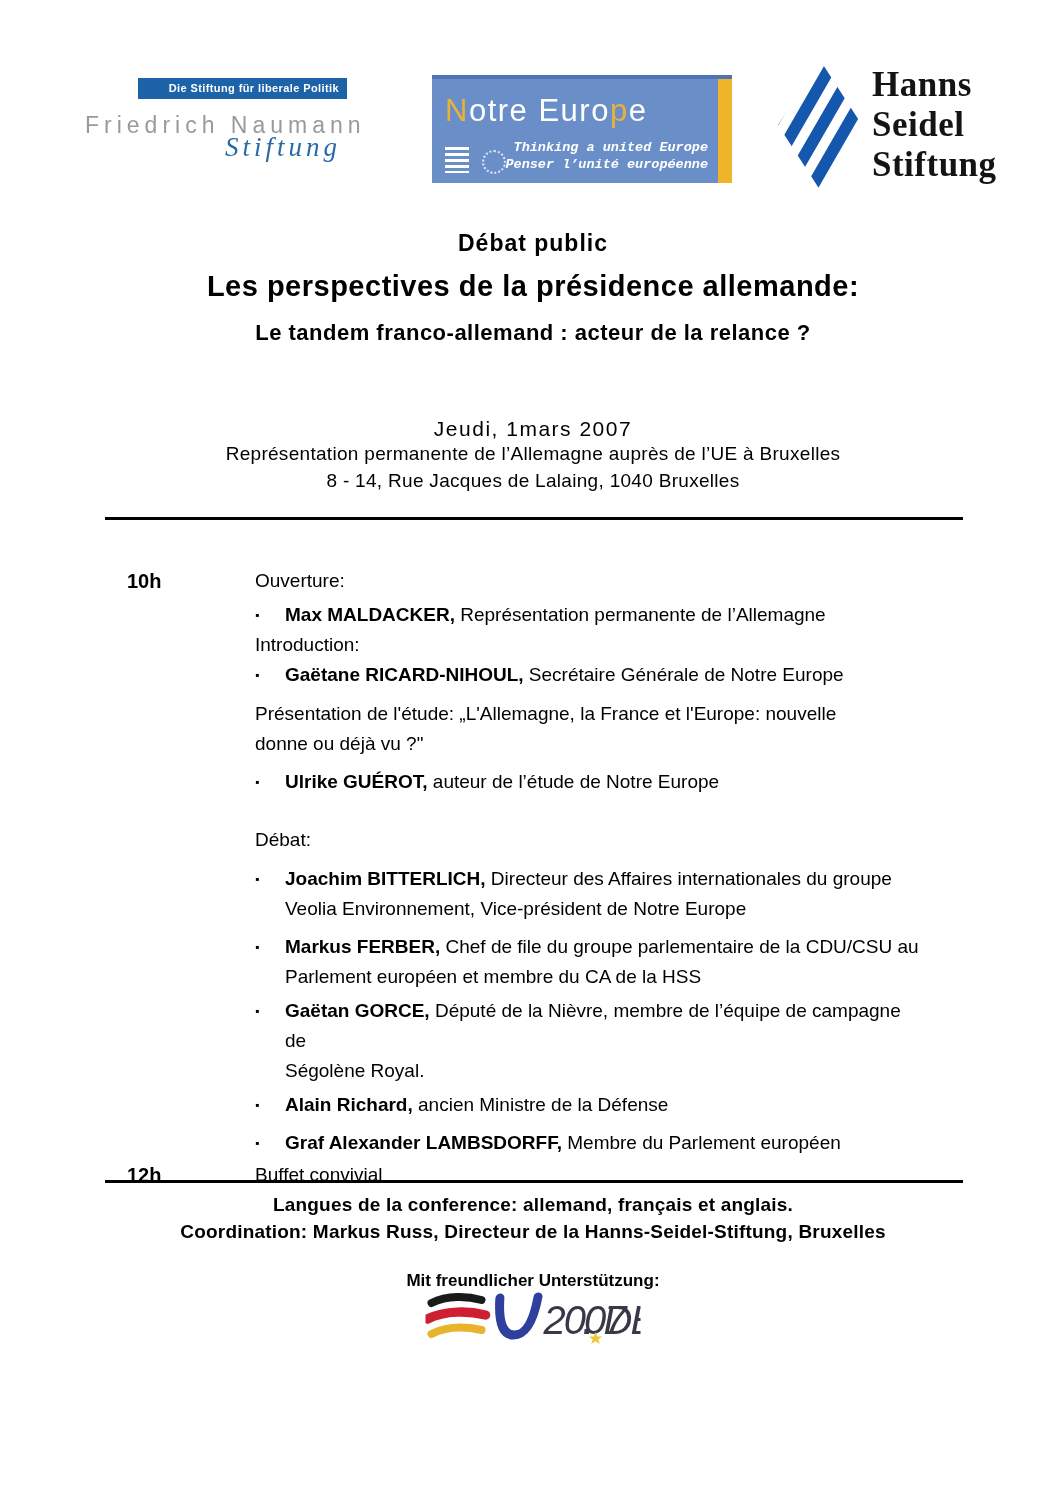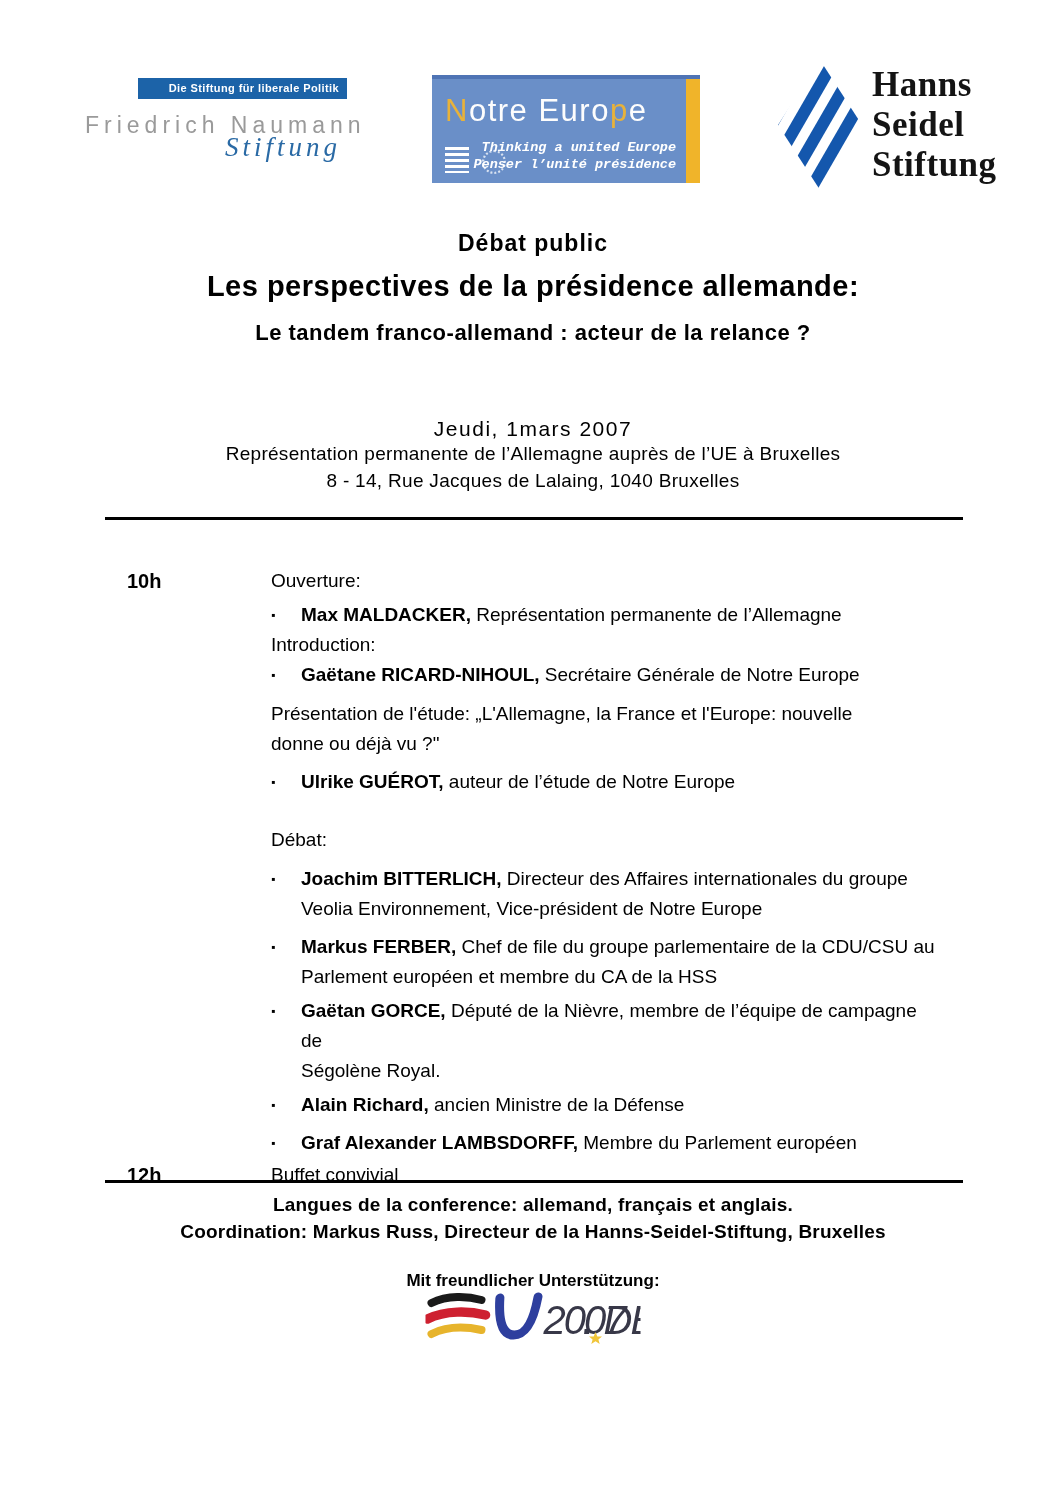--- a/index.html
+++ b/index.html
@@ -14,21 +14,21 @@
   
   .logo-fn { position:absolute; left:85px; top:78px; width:262px; height:92px; }
   .fn-bar { position:absolute; left:53px; top:0; width:209px; height:21px; background:#1c63a8;
             color:#fff; font-size:11px; line-height:21px; text-align:right; padding-right:8px;
             box-sizing:border-box; letter-spacing:.4px; font-weight:bold; }
   .fn-name { position:absolute; left:0; top:34px; font-size:23px; color:#9a9a9a;
              letter-spacing:5px; white-space:nowrap; }
   .fn-script { position:absolute; right:6px; top:54px; font-family:"Liberation Serif", serif;
                font-style:italic; font-size:27px; color:#2a6aa5; letter-spacing:4px; }
 
-  .logo-ne { position:absolute; left:432px; top:75px; width:268px; height:108px;
+  .logo-ne { position:absolute; left:432px; top:75px; width:300px; height:108px;
              background:#6a8fc8; border-top:4px solid #4f74b5; box-sizing:border-box; }
   .ne-accent { position:absolute; right:0; top:0; width:14px; height:100%; background:#f0b42a; }
   .ne-title { position:absolute; left:13px; top:14px; font-size:31px; color:#fdfdfd;
               letter-spacing:1.5px; white-space:nowrap; }
   .ne-gold { color:#e8b23a; }
   .ne-tags { position:absolute; right:24px; top:60px; text-align:right; color:#ffffff;
              font-style:italic; font-weight:bold; font-size:13.5px; line-height:17px;font-family:Liberation Mono, monospace; }
   .ne-book { position:absolute; left:13px; top:68px; width:24px; height:26px;
              background:repeating-linear-gradient(#ffffff 0 3px, rgba(255,255,255,0) 3px 6px); }
   .ne-stars { position:absolute; left:50px; top:71px; width:20px; height:20px;
@@ -45,21 +45,21 @@
   .date     { top:393px; font-size:21px; letter-spacing:1.5px;margin-top:24px; }
   .venue1   { top:443px; font-size:19px; letter-spacing:.3px; }
   .venue2   { top:470px; font-size:19px; letter-spacing:.3px; }
 
   .rule { position:absolute; left:105px; width:858px; height:3px; background:#000; }
   .rule1 { top:517px; }
   .rule2 { top:1180px; height:3px; }
 
   
   .agenda { position:absolute; left:127px; top:566px; width:805px; font-size:19px; }
-  .agenda-row { display:grid; grid-template-columns:128px 672px;gap:16px; }
+  .agenda-row { display:grid; grid-template-columns:128px 672px; }
   .a-time { font-weight:bold; font-size:20px; line-height:30px; }
   .a-text { line-height:30px; white-space:pre-line; }
   .bullet-item { display:flex; }
   .bullet-marker { width:30px; font-size:12px; line-height:30px; flex:none; }
   .b-name { font-weight:bold; }
   .m2{margin-top:2px}.m4{margin-top:4px}.m8{margin-top:8px}
   .m9{margin-top:9px}.m28{margin-top:28px}
 
   
   .languages    { top:1194px; font-size:19px; font-weight:bold; letter-spacing:.2px; }
@@ -78,21 +78,21 @@
     <div class="fn-script">Stiftung</div>
   </div>
 
   <div class="logo-ne">
     <div class="ne-accent"></div>
     <div class="ne-title"><span class="ne-gold">N</span><span>otre Euro</span><span class="ne-gold">p</span><span>e</span></div>
     <div class="ne-book"></div>
     <div class="ne-stars"></div>
     <div class="ne-tags">
       <div>Thinking a united Europe</div>
-      <div>Penser l’unité présidence</div>
+      <div>Penser l’unité européenne</div>
     </div>
   </div>
 
   <div class="logo-hss">
     <svg width="84" height="130" viewBox="0 0 84 130">
       <defs>
         <clipPath id="hssClip">
             <polygon points="42,0 84,65 42,130 0,65"></polygon>
           </clipPath>
       </defs>

